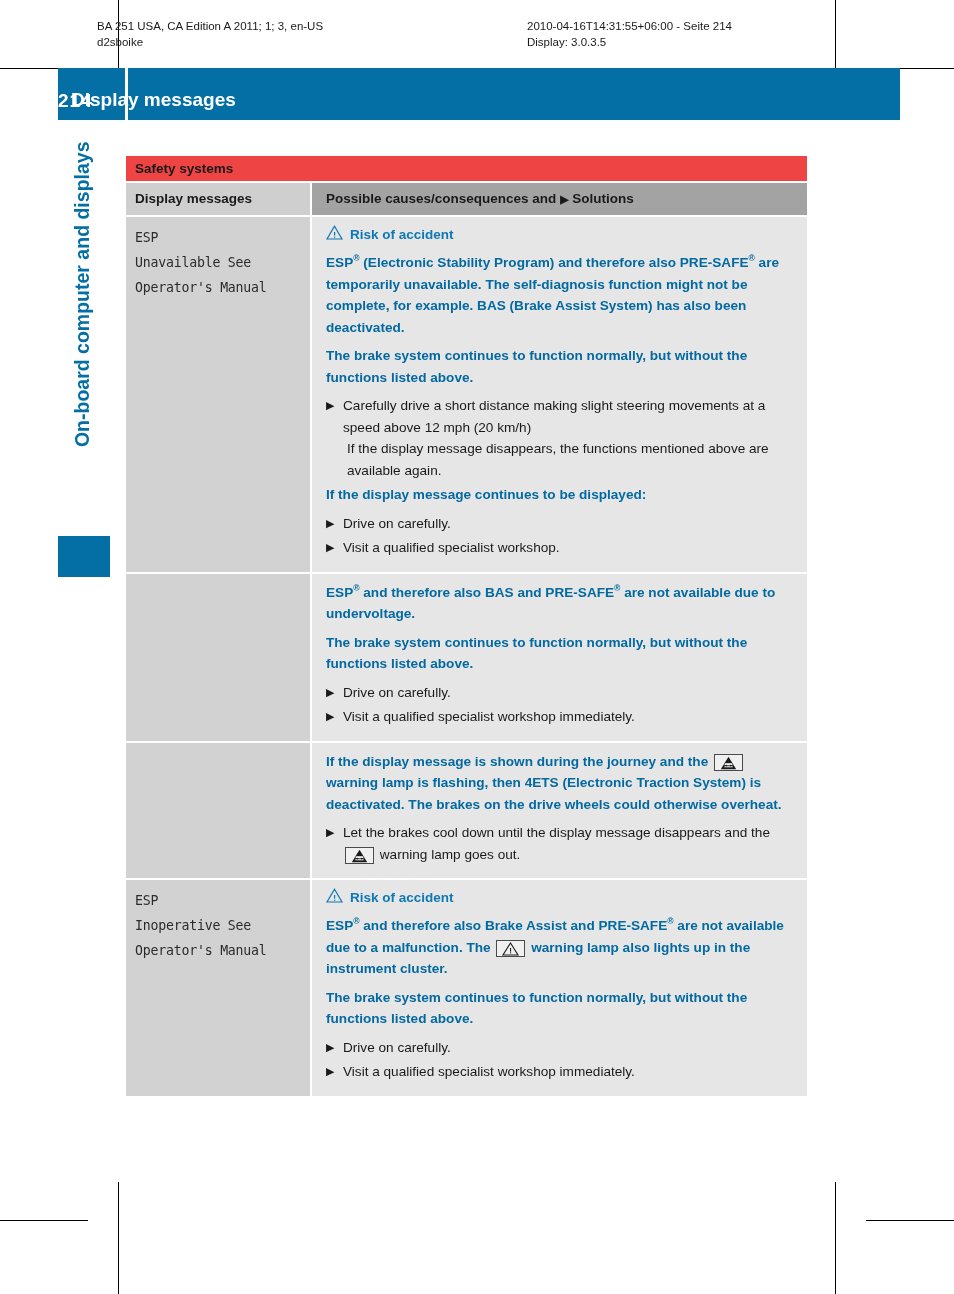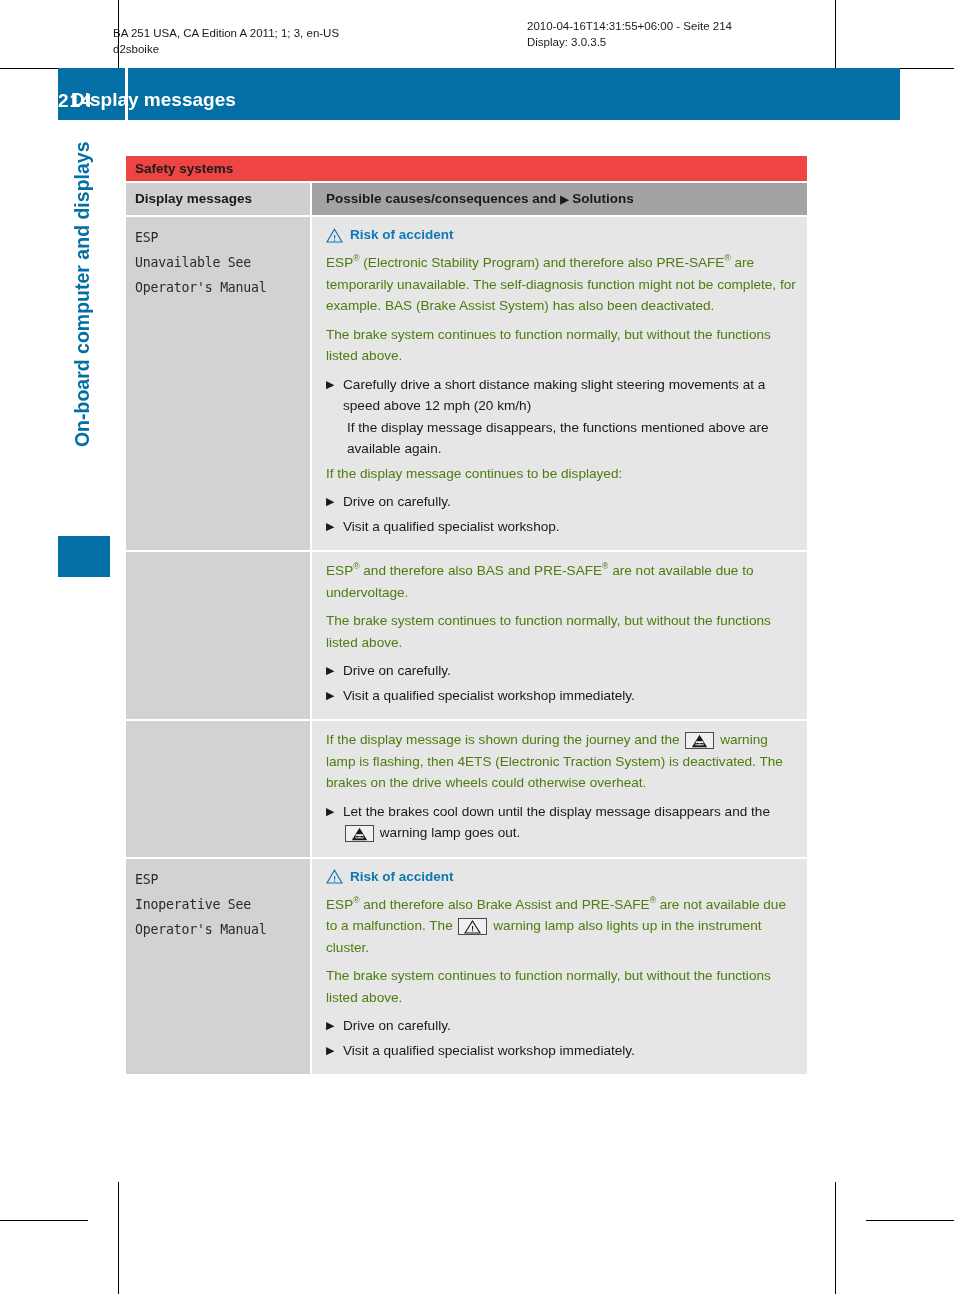--- a/index.html
+++ b/index.html
@@ -29,24 +29,23 @@
     position: absolute;
     top: 18px;
     left: 97px;
     width: 790px;
     font-size: 11.5px;
     line-height: 16px;
     color: #1a1a1a;
   }
   .ph-col-left {
     position: absolute;
-    left: 16px;
+    left: 0;
     top: 0;
     width: 430px;
-    margin-top: 7px;
   }
   .ph-col-right {
     position: absolute;
     left: 430px;
     top: 0;
     width: 360px;
   }
   .ph-line { white-space: pre; }
 
   
@@ -175,29 +174,30 @@
     letter-spacing: -0.2px;
   }
 
   
   .warn-title {
     color: #0d79b4;
     font-weight: bold;
     font-size: 13.5px;
     line-height: 20px;
     display: flex;
-    align-items: center;
+    align-items: flex-start;
     gap: 7px;
     margin-bottom: 7px;
   }
   .p {
     font-size: 13.6px;
     line-height: 21.5px;
     margin: 0 0 7px 0;
-    color: #4d7c0f;
+    color: #0369a1;
+    font-weight: bold;
   }
   .p:last-child { margin-bottom: 0; }
   .bullet {
     display: flex;
     font-size: 13.6px;
     line-height: 21.5px;
     margin: 0 0 3px 0;
     color: #1a1a1a;
   }
   .bullet-mark {

